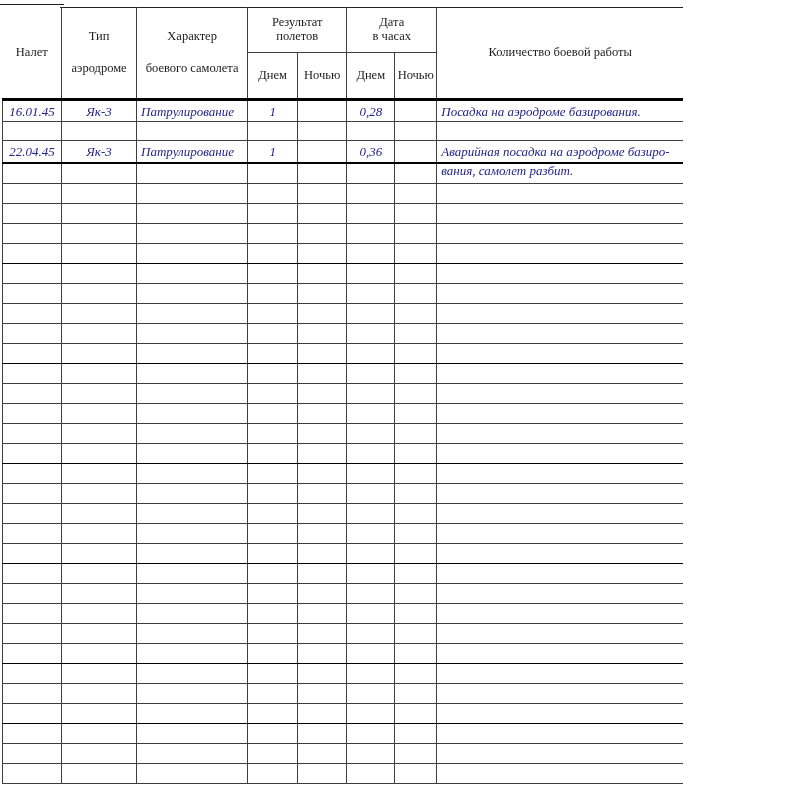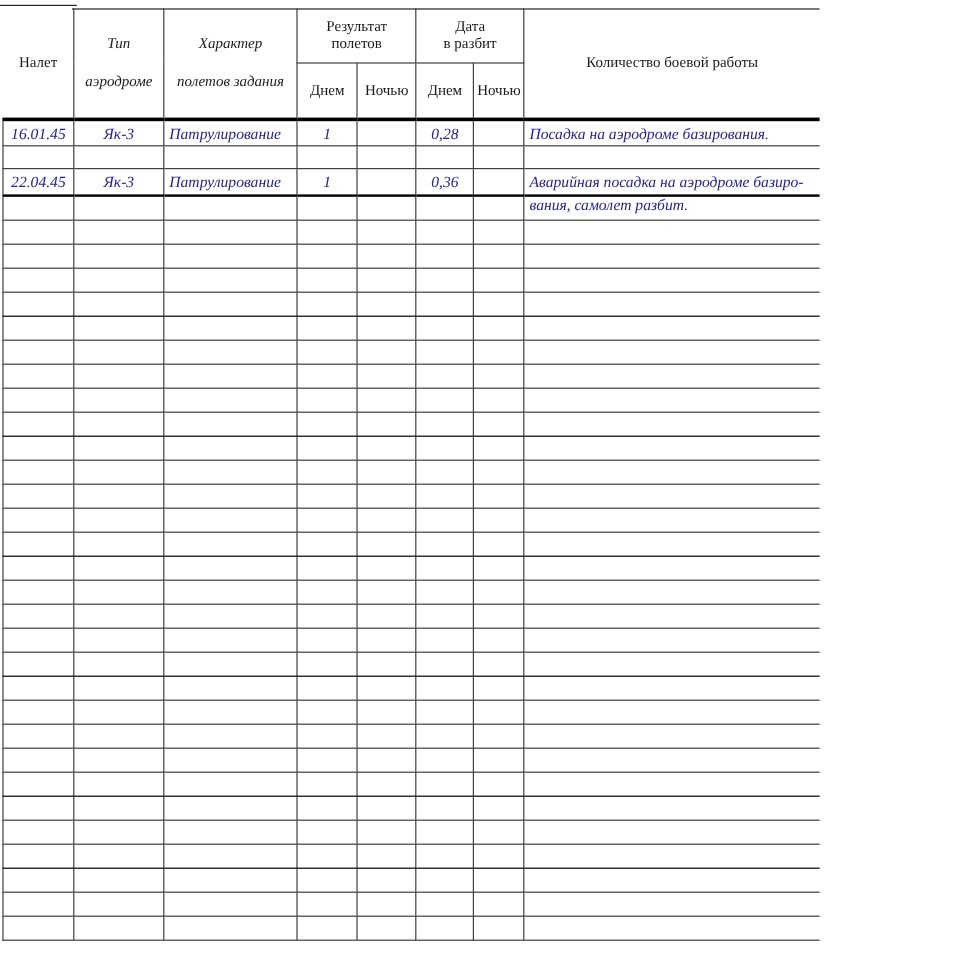--- a/index.html
+++ b/index.html
@@ -48,21 +48,21 @@
     padding:0;
   }
   thead tr.h1{height:45px;}
   thead tr.h2{height:47px;}
   thead th:first-child{border-left:none;}
   thead th:last-child{border-right:none;}
   
   thead th.tall, thead tr.h2 th{border-bottom:3px solid var(--heavy);}
   thead th.grp{border-bottom:1px solid var(--grid);}
   .twol{display:flex;flex-direction:column;align-items:center;justify-content:center;line-height:14px;}
-  .twol.wide{gap:18px;font-style:italic;}
+  .twol.wide{gap:18px;}
 
   tbody td{
     border:1px solid var(--grid);
     vertical-align:middle;
     padding:0;
     font-style:italic;
     font-size:13px;
     color:var(--ink);
   }
   tbody td:first-child{border-left:1px solid var(--grid);}
@@ -103,33 +103,33 @@
         </th>
         <th rowspan="2" class="tall">
           <span class="twol wide">
             <span>Тип</span>
             <span>аэродроме</span>
           </span>
         </th>
         <th rowspan="2" class="tall">
           <span class="twol wide">
             <span>Характер</span>
-            <span>полетов задания</span>
+            <span>боевого самолета</span>
           </span>
         </th>
         <th colspan="2" class="grp">
           <span class="twol">
             <span>Результат</span>
             <span>полетов</span>
           </span>
         </th>
         <th colspan="2" class="grp">
           <span class="twol">
             <span>Дата</span>
-            <span>в разбит</span>
+            <span>в часах</span>
           </span>
         </th>
         <th rowspan="2" class="tall">
           <span>Количество боевой работы</span>
         </th>
       </tr>
       <tr class="h2">
         <th>Днем</th>
         <th>Ночью</th>
         <th>Днем</th>

